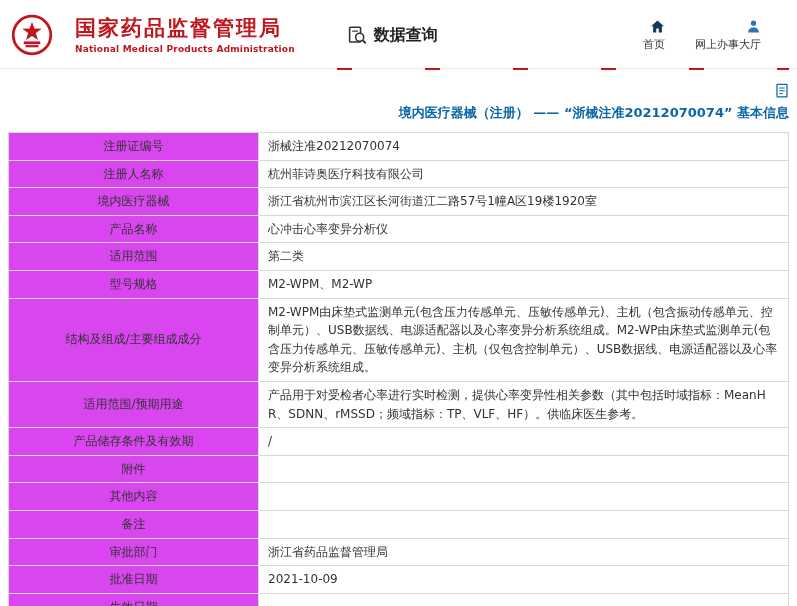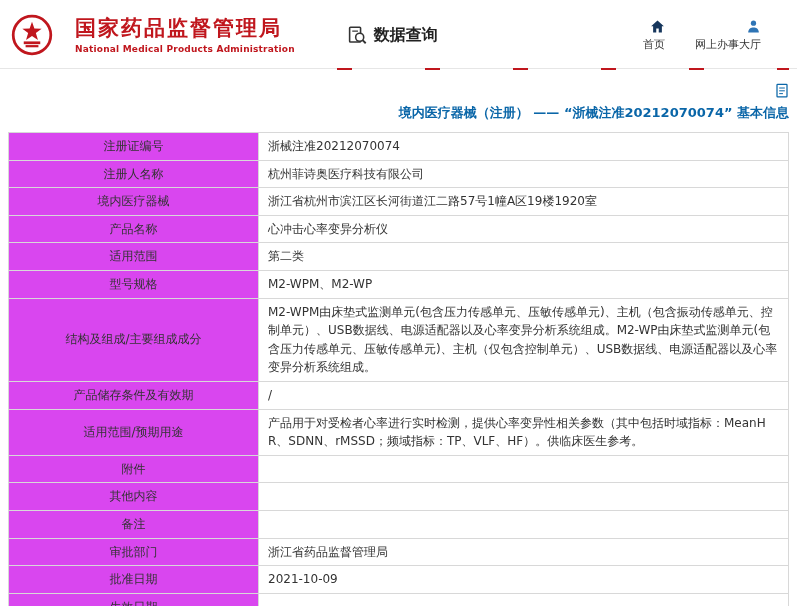--- a/index.html
+++ b/index.html
@@ -190,28 +190,28 @@
       </tr>
       <tr>
         <td class="label-cell">型号规格</td>
         <td class="value-cell">M2-WPM、M2-WP</td>
       </tr>
       <tr>
         <td class="label-cell">结构及组成/主要组成成分</td>
         <td class="value-cell">M2-WPM由床垫式监测单元(包含压力传感单元、压敏传感单元)、主机（包含振动传感单元、控制单元）、USB数据线、电源适配器以及心率变异分析系统组成。M2-WP由床垫式监测单元(包含压力传感单元、压敏传感单元)、主机（仅包含控制单元）、USB数据线、电源适配器以及心率变异分析系统组成。</td>
       </tr>
       <tr>
+        <td class="label-cell">适用范围/预期用途</td>
+        <td class="value-cell">产品用于对受检者心率进行实时检测，提供心率变异性相关参数（其中包括时域指标：MeanHR、SDNN、rMSSD；频域指标：TP、VLF、HF）。供临床医生参考。</td>
+      </tr>
+      <tr>
         <td class="label-cell">产品储存条件及有效期</td>
         <td class="value-cell">/</td>
       </tr>
       <tr>
-        <td class="label-cell">适用范围/预期用途</td>
-        <td class="value-cell">产品用于对受检者心率进行实时检测，提供心率变异性相关参数（其中包括时域指标：MeanHR、SDNN、rMSSD；频域指标：TP、VLF、HF）。供临床医生参考。</td>
-      </tr>
-      <tr>
         <td class="label-cell">附件</td>
         <td class="value-cell"></td>
       </tr>
       <tr>
         <td class="label-cell">其他内容</td>
         <td class="value-cell"></td>
       </tr>
       <tr>
         <td class="label-cell">备注</td>
         <td class="value-cell"></td>

